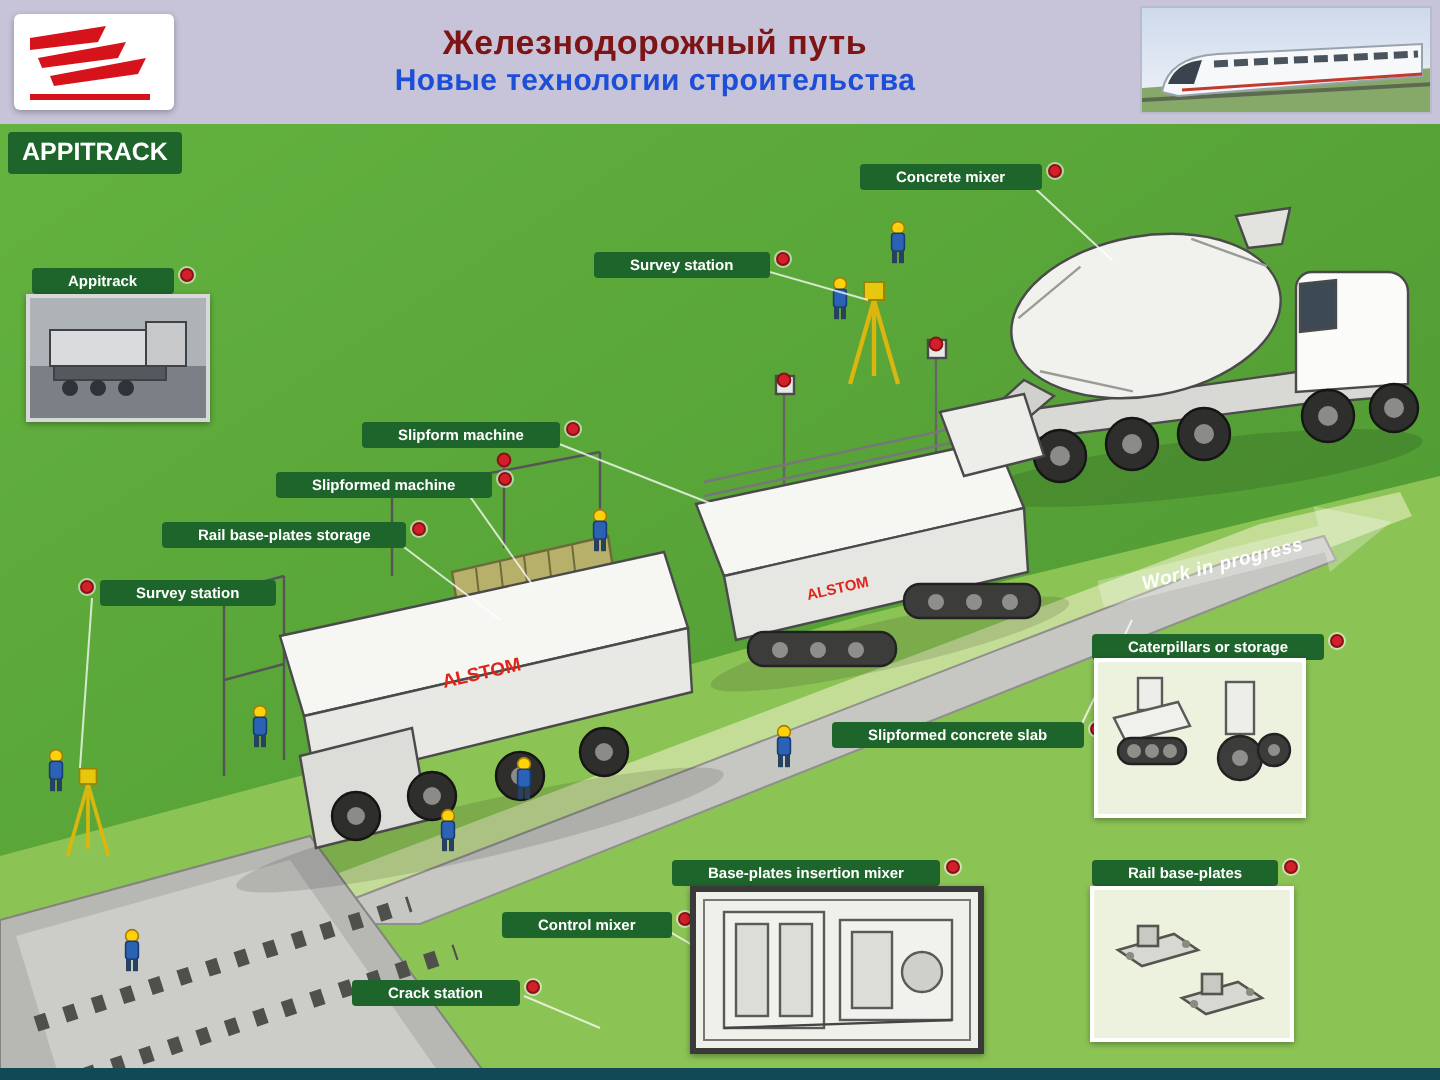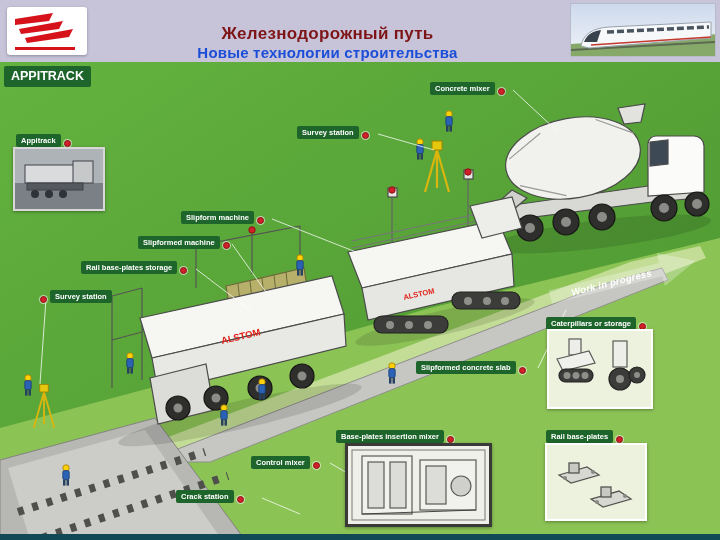--- a/index.html
+++ b/index.html
@@ -4,32 +4,32 @@
 <style>
   *{margin:0;padding:0;box-sizing:border-box}
   html,body{width:720px;height:540px}
   body{font-family:"Liberation Sans",sans-serif;background:#fff}
   .slide{position:relative;width:720px;height:540px;overflow:hidden;background:#55a339}
 
   
   .header{position:absolute;left:0;top:0;width:720px;height:62px;background:#c7c4da;z-index:10}
   .logo{position:absolute;left:7px;top:7px;width:80px;height:48px;background:#fff;border-radius:3px;
         box-shadow:0 1px 3px rgba(0,0,0,.3);display:flex;align-items:center;justify-content:center}
-  .titles{position:absolute;left:100px;top:12px;width:455px;height:60px;display:flex;flex-direction:column;
+  .titles{position:absolute;left:100px;top:0;width:455px;height:60px;display:flex;flex-direction:column;
           justify-content:center;text-align:center}
   .title1{font-size:17px;font-weight:bold;color:#7d1416;letter-spacing:.3px}
   .title2{font-size:15px;font-weight:bold;color:#1d4ed8;letter-spacing:.2px}
   .train{position:absolute;right:4px;top:3px;width:146px;height:54px;overflow:hidden;border:1px solid #b7bccb}
 
   
   .scene{position:absolute;left:0;top:0;z-index:1}
 
   
-  .label{position:absolute;display:flex;align-items:flex-end;gap:3px;z-index:5}
-  .badge{background:#1e652b;color:#fff;font-weight:bold;font-size:7.5px;line-height:1.5;padding:1px 5px;
+  .label{position:absolute;display:flex;align-items:flex-start;gap:3px;z-index:5}
+  .badge{background:#1e652b;color:#fff;font-weight:bold;font-size:7.5px;line-height:1.5;padding:1px 18px;
          border-radius:2px;white-space:nowrap}
   .dot{width:7px;height:7px;border-radius:50%;background:#d1202a;border:1px solid #8a1116;
        box-shadow:0 0 0 1px rgba(255,255,255,.55);flex:none}
   .ap-title{position:absolute;left:4px;top:66px;z-index:5}
   .ap-title .badge{font-size:12.5px;padding:1px 7px}
   .ap-sub{position:absolute;left:4px;top:84px;z-index:5}
   .ap-sub .badge{font-size:10px;padding:2px 7px}
 
   
   .photo{position:absolute;left:13px;top:147px;width:92px;height:64px;border:2px solid #d8d8d8;

